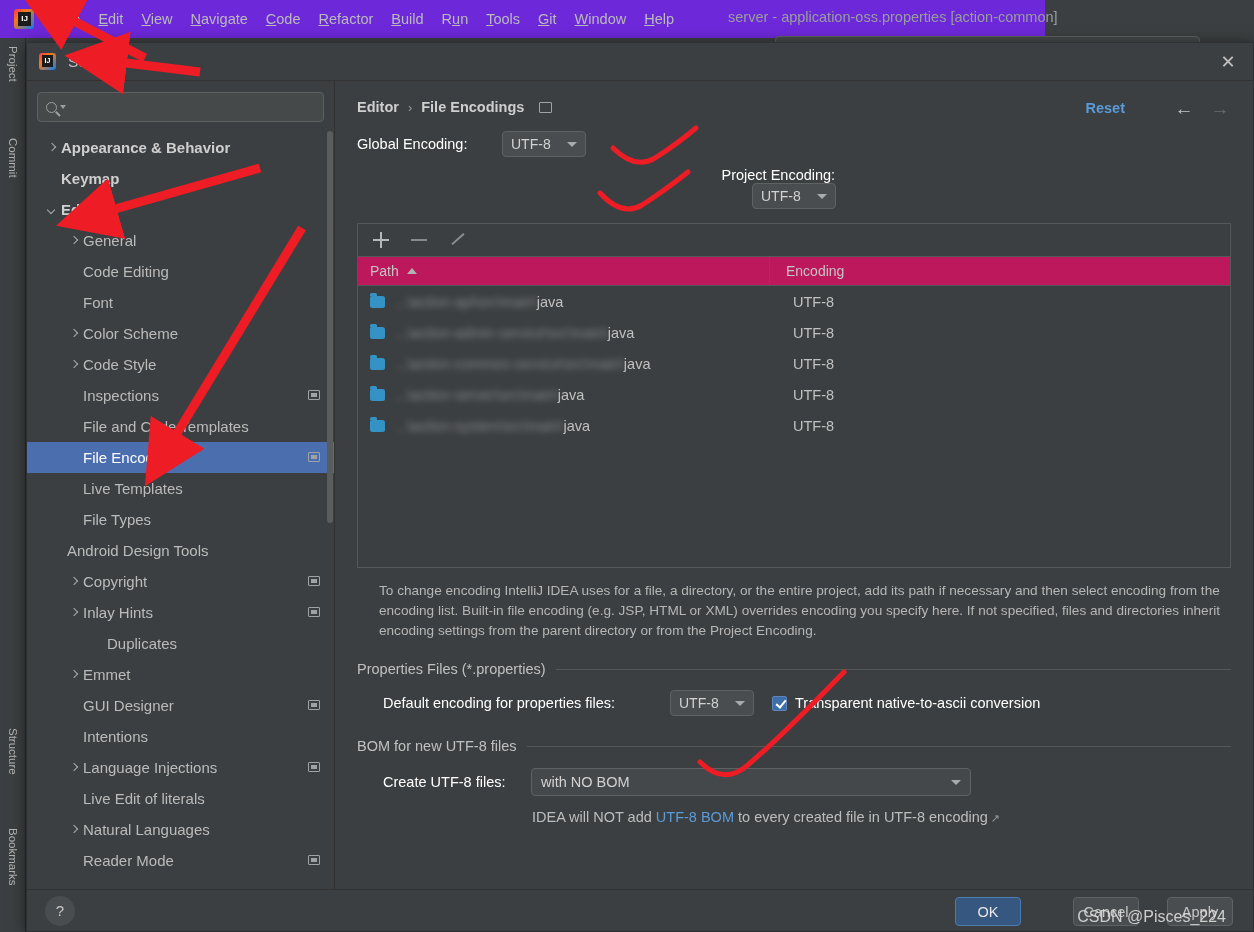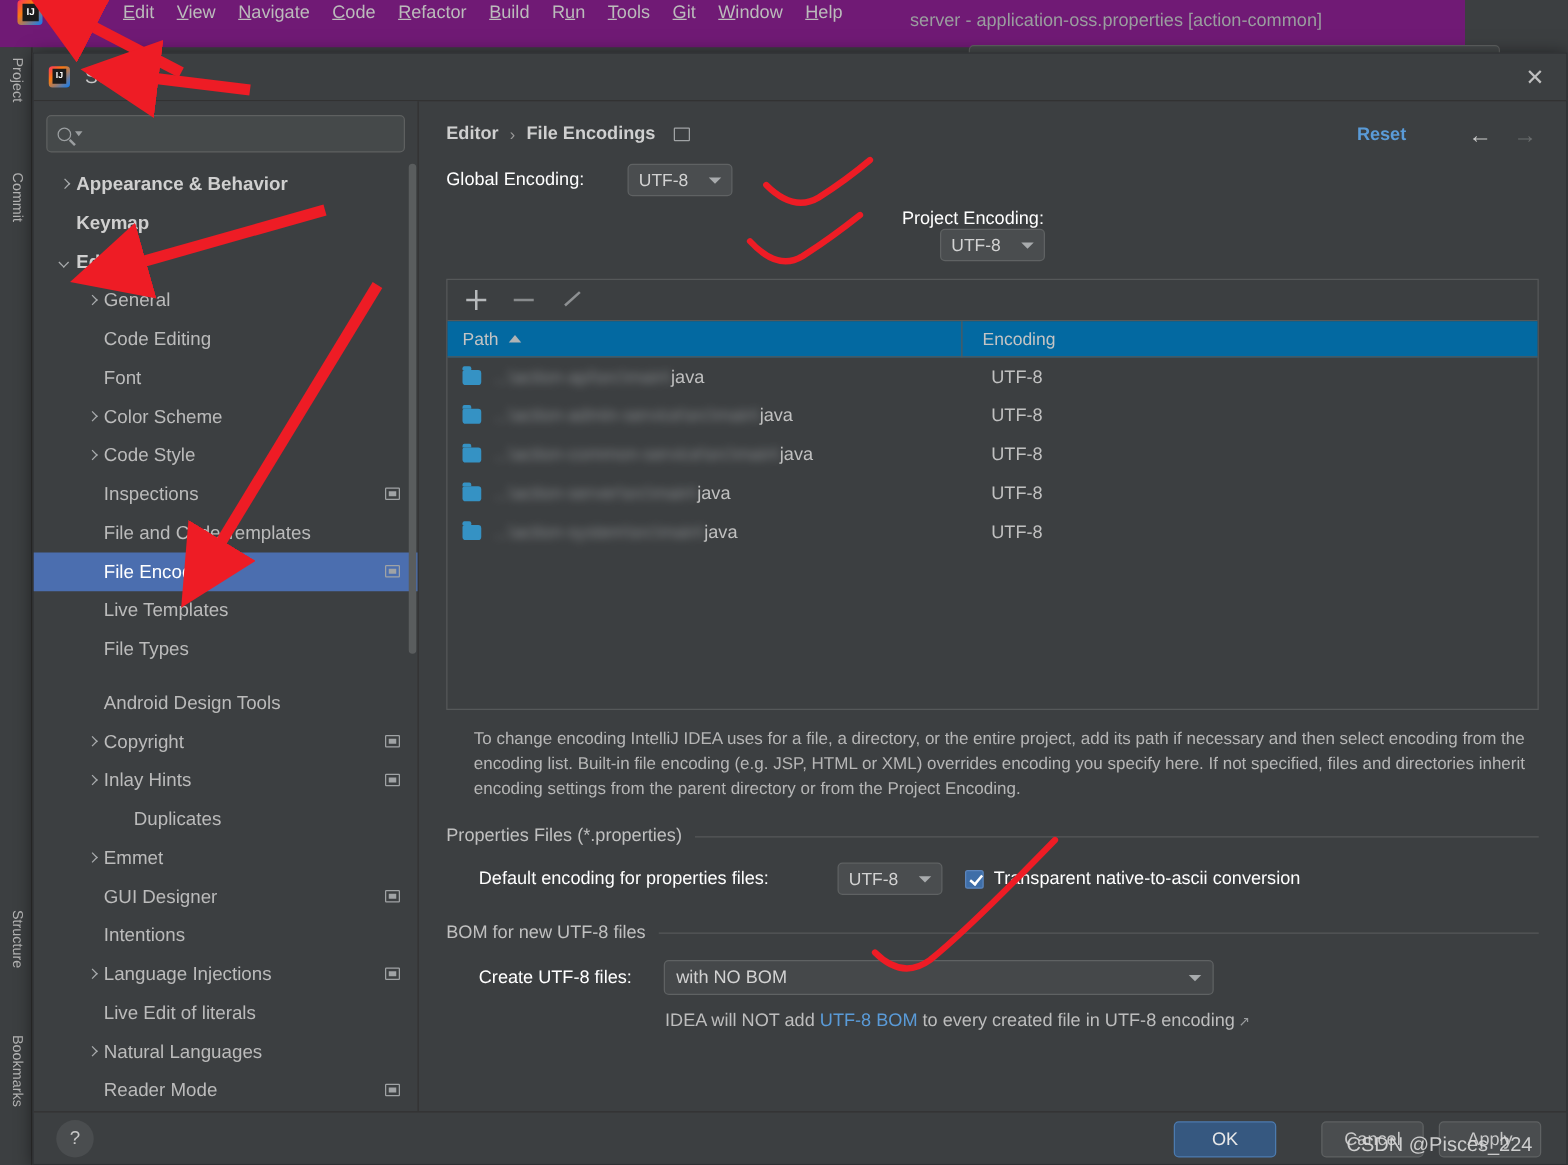--- a/index.html
+++ b/index.html
@@ -7,22 +7,22 @@
     width: 1254px; height: 932px;
     background: #3c3f41;
     font-family: "Liberation Sans", sans-serif;
     overflow: hidden;
   }
   #root { position: relative; width: 1254px; height: 932px; }
 
   
   .ide-bg { position: absolute; inset: 0; background: #3c3f41; }
   .ide-menubar {
-    position: absolute; left: 0; top: 0; width: 1172px; height: 38px;
-    background: #701a75; display: flex; 
+    position: absolute; left: 0; top: 0; width: 1045px; height: 38px;
+    background: #6d28d9; display: flex; align-items: center;
   }
   .ide-logo {
     width: 20px; height: 20px; margin-left: 14px; margin-right: 14px;
     border-radius: 3px; position: relative; flex: 0 0 auto;
     background: linear-gradient(135deg,#fe315d 0%,#f97a12 35%,#087cfa 100%);
     overflow: hidden;
   }
   .ide-logo::after {
     content: "IJ"; position: absolute; left: 4px; top: 3px;
     width: 13px; height: 14px; background: #1b1b1b; color: #fff;
@@ -199,21 +199,21 @@
   .ic-minus::after {
     content: ""; position: absolute; left: 1px; top: 8px;
     width: 16px; height: 2px; background: #888b8d;
   }
   .ic-pencil::after {
     content: ""; position: absolute; left: 2px; top: 7px;
     width: 16px; height: 2.2px; background: #8d9092; transform: rotate(-42deg);
   }
   .thead {
     height: 29px; display: flex; align-items: center;
-    background: #0369a1; border-bottom: 1px solid #555859;
+    background: #be185d; border-bottom: 1px solid #555859;
     color: #c4c4c4; font-size: 14px;
   }
   .th-path { width: 411px; padding-left: 12px; display: flex; align-items: center; gap: 8px; }
   .sort-asc {
     width: 0; height: 0; border-left: 5px solid transparent;
     border-right: 5px solid transparent; border-bottom: 6px solid #b0b3b5;
   }
   .th-enc { padding-left: 16px; border-left: 1px solid #555859; height: 29px; line-height: 29px; }
   .trow {
     height: 31px; display: flex; align-items: center;
@@ -270,21 +270,21 @@
   .dlg-footer {
     position: absolute; left: 0; bottom: 0; width: 100%; height: 42px;
     background: #3c3f41; border-top: 1px solid #323232;
   }
   .help-btn {
     position: absolute; left: 18px; top: 6px; width: 30px; height: 30px;
     border-radius: 50%; background: #4a4d4f; color: #c9c9c9;
     font-size: 15px; line-height: 30px; text-align: center; cursor: pointer;
   }
   .btn {
-    position: absolute; top: 7px; height: 29px; width: 82px;
+    position: absolute; top: 7px; height: 29px; width: 66px;
     border-radius: 4px; font-size: 14.5px; line-height: 29px;
     text-align: center; cursor: pointer;
   }
   .btn.ok     { right: 232px; background: #365880; color: #e8e8e8; border: 1px solid #4c7bb0; }
   .btn.cancel { right: 114px; background: #4a4d4f; color: #c7c7c7; border: 1px solid #5f6263; }
   .btn.apply  { right: 20px;  background: #4a4d4f; color: #c7c7c7; border: 1px solid #5f6263; }
 
   .watermark {
     position: absolute; right: 28px; bottom: 6px;
     color: #d9d9d9; font-size: 16px; opacity: .92;
@@ -398,21 +398,21 @@
               <span class="badge-icon"></span>
             </div>
             <div class="tree-row" style="padding-left: 40px;">
               <span class="chev"></span>
               <span>Live Templates</span>
             </div>
             <div class="tree-row" style="padding-left: 40px;">
               <span class="chev"></span>
               <span>File Types</span>
             </div>
-            <div class="tree-row" style="padding-left: 40px; margin-top: 12px;">
+            <div class="tree-row" style="padding-left: 24px;">
               <span class="chev"></span>
               <span>Android Design Tools</span>
             </div>
             <div class="tree-row" style="padding-left: 40px;">
               <span class="chev right"></span>
               <span>Copyright</span>
               <span class="badge-icon"></span>
             </div>
             <div class="tree-row" style="padding-left: 40px;">
               <span class="chev right"></span>

